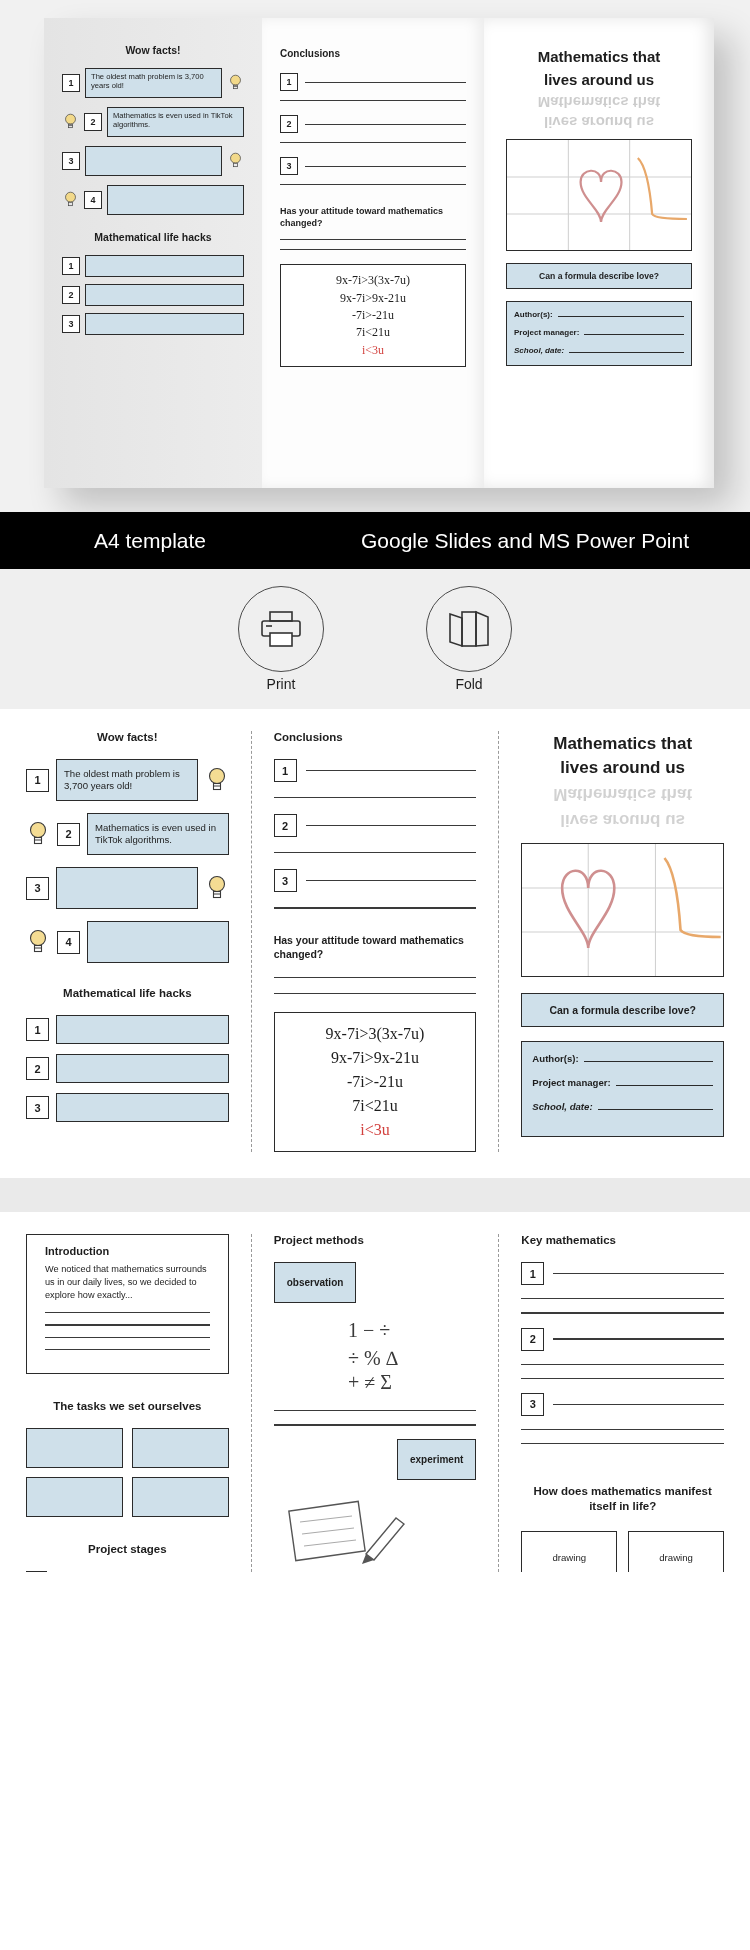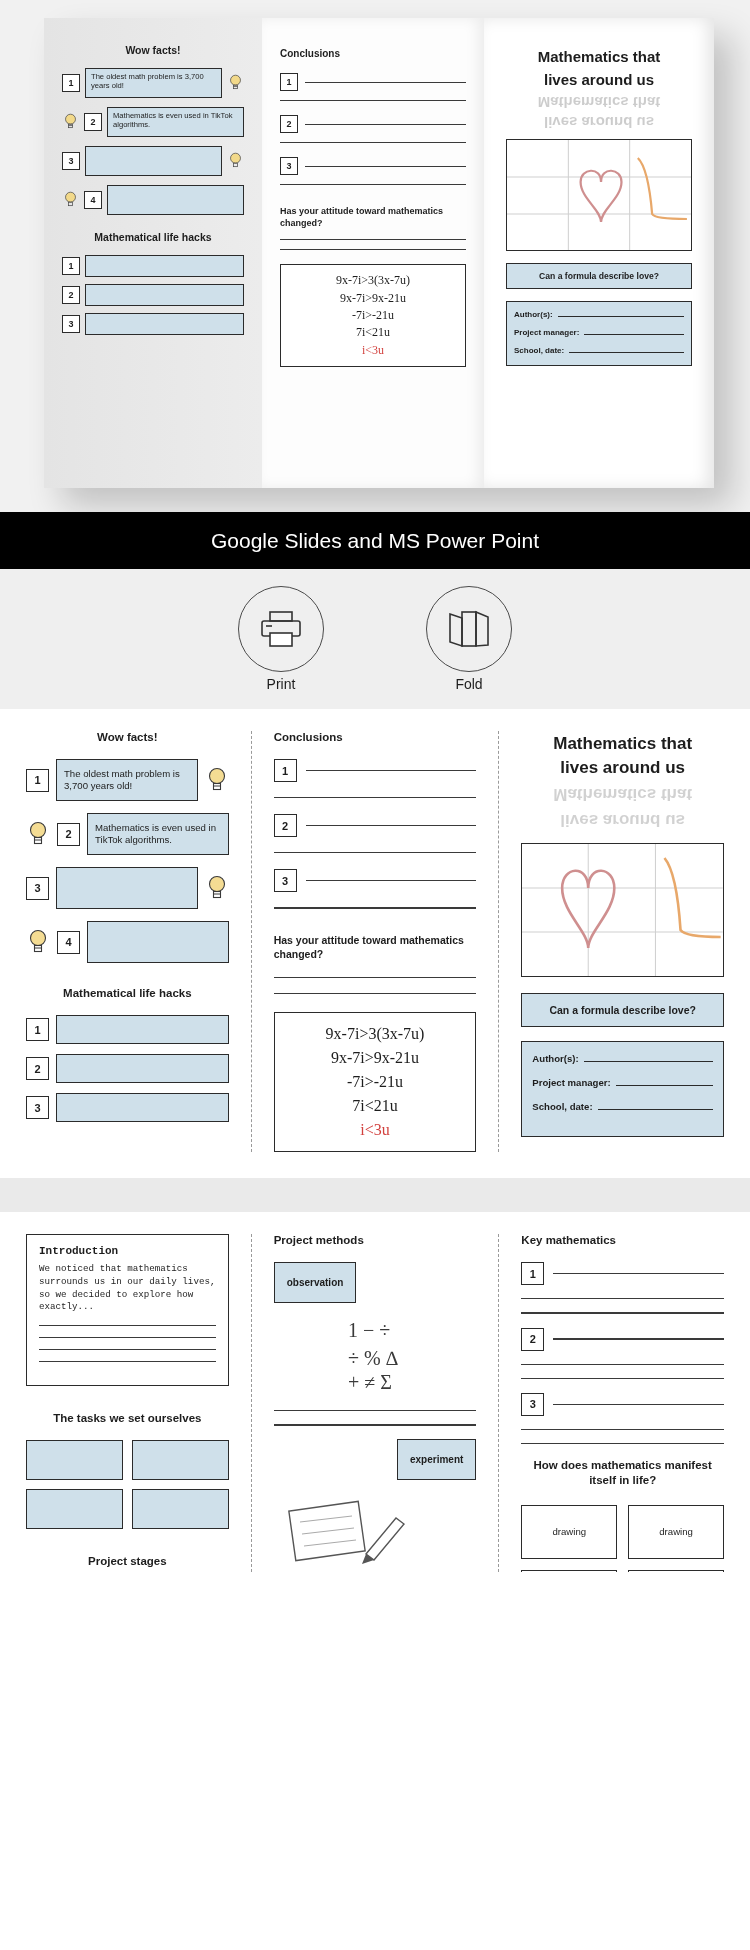--- a/index.html
+++ b/index.html
@@ -59,21 +59,21 @@
     font-size:15px;font-weight:bold;line-height:1.25;text-align:center;
     transform:scaleY(-1);opacity:.22;margin-bottom:8px;
   }
   .graph{border:1.2px solid #2b2b2b;background:#fff;position:relative;height:110px;margin:6px 4px 12px;}
   .love-btn{
     border:1.2px solid #2b2b2b;background:#cfe0ea;text-align:center;font-size:8.6px;font-weight:bold;
     padding:7px 4px;margin:4px 4px 12px;
   }
   .meta-box{border:1.2px solid #2b2b2b;background:#cfe0ea;padding:8px 7px;margin:0 4px;}
   .meta-row{display:flex;align-items:flex-end;gap:5px;font-size:8px;font-weight:bold;margin-bottom:9px;}
-  .meta-row:last-child{margin-bottom:2px;}
+  .meta-row:last-child{margin-bottom:2px;font-style:italic;}
   .meta-row .rule{flex:1;height:1px;background:#2b2b2b;margin-bottom:2px;}
 
   
   .banner{
     width:750px;height:57px;background:#000;color:#fff;display:flex;align-items:center;
   }
   .banner .b1{width:300px;text-align:center;font-size:21px;}
   .banner .b2{flex:1;text-align:center;font-size:21px;}
 
   
@@ -108,21 +108,21 @@
   .f-box .red{color:#d2403d;}
 
   .b-title{font-size:17px;font-weight:bold;line-height:1.3;text-align:center;margin:2px 0 0;}
   .b-ghost{font-size:17px;font-weight:bold;line-height:1.3;text-align:center;transform:scaleY(-1);opacity:.2;margin-bottom:12px;}
   .b-graph{border:1.4px solid #2b2b2b;background:#fff;position:relative;height:132px;margin:4px 0 16px;}
   .b-love{border:1.5px solid #2b2b2b;background:#cfe0ea;text-align:center;font-size:10.5px;font-weight:bold;padding:10px 4px;margin-bottom:14px;}
   .b-meta{border:1.5px solid #2b2b2b;background:#cfe0ea;padding:11px 10px;}
   .b-meta .meta-row{font-size:9.6px;margin-bottom:13px;}
 
   
-  .intro-box{border:1.5px solid #2b2b2b;background:#fff;padding:10px 12px 12px;font-family:Liberation Mono, monospace;}
+  .intro-box{border:1.5px solid #2b2b2b;background:#fff;padding:10px 18px 12px;}
   .intro-h{font-size:11px;font-weight:bold;margin:0 0 6px;}
   .intro-p{font-size:9.2px;line-height:1.38;margin:0 0 10px;}
   .intro-rule{height:1.1px;background:#3a3a3a;margin:11px 0;}
   .task-grid{display:grid;grid-template-columns:1fr 1fr;gap:9px;margin-top:6px;}
   .task-cell{height:38px;border:1.5px solid #2b2b2b;background:#cfe0ea;}
   .stage-row{display:flex;align-items:center;gap:8px;margin-bottom:9px;}
   .stage-num{width:19px;height:19px;border:1.4px solid #2b2b2b;background:#fff;display:flex;align-items:center;justify-content:center;font-size:10px;font-weight:bold;flex:0 0 auto;}
   .stage-rule{flex:1;height:1.1px;background:#3a3a3a;}
   .tag{border:1.5px solid #2b2b2b;background:#cfe0ea;font-size:10px;font-weight:bold;padding:14px 12px;display:inline-block;}
   .tag-row{display:flex;}
@@ -274,20 +274,21 @@
                 <span>School, date:</span>
                 <span class="rule"></span>
               </div>
           </div>
         </div>
       </div>
     </div>
   </div>
 
   <div class="banner">
+    <div class="b1">A4 template</div>
     <div class="b2">Google Slides and MS Power Point</div>
   </div>
 
   <div class="icons">
     <div class="icon-wrap">
       <div class="circ">
         <svg width="46" height="40" viewBox="0 0 46 40">
           <rect x="12" y="3" width="22" height="9" fill="none" stroke="#333" stroke-width="1.6"></rect>
           <rect x="4" y="12" width="38" height="15" rx="2" fill="none" stroke="#333" stroke-width="1.6"></rect>
           <rect x="12" y="24" width="22" height="13" fill="#fff" stroke="#333" stroke-width="1.6"></rect>
@@ -561,21 +562,21 @@
       <div class="m-rule"></div>
       <div class="m-rule"></div>
 
       <div class="k-row">
         <div class="k-num">3</div>
         <div class="k-rule"></div>
       </div>
       <div class="m-rule"></div>
       <div class="m-rule"></div>
 
-      <div class="s-title" style="margin-top:14px;line-height:1.35">How does mathematics manifest itself in life?</div>
+      <div class="s-title" style="margin-top:40px;line-height:1.35">How does mathematics manifest itself in life?</div>
 
       <div class="draw-grid">
         <div class="draw-cell">drawing</div>
         <div class="draw-cell">drawing</div>
         <div class="draw-cell">drawing</div>
         <div class="draw-cell">drawing</div>
       </div>
     </div>
   </div>
 

